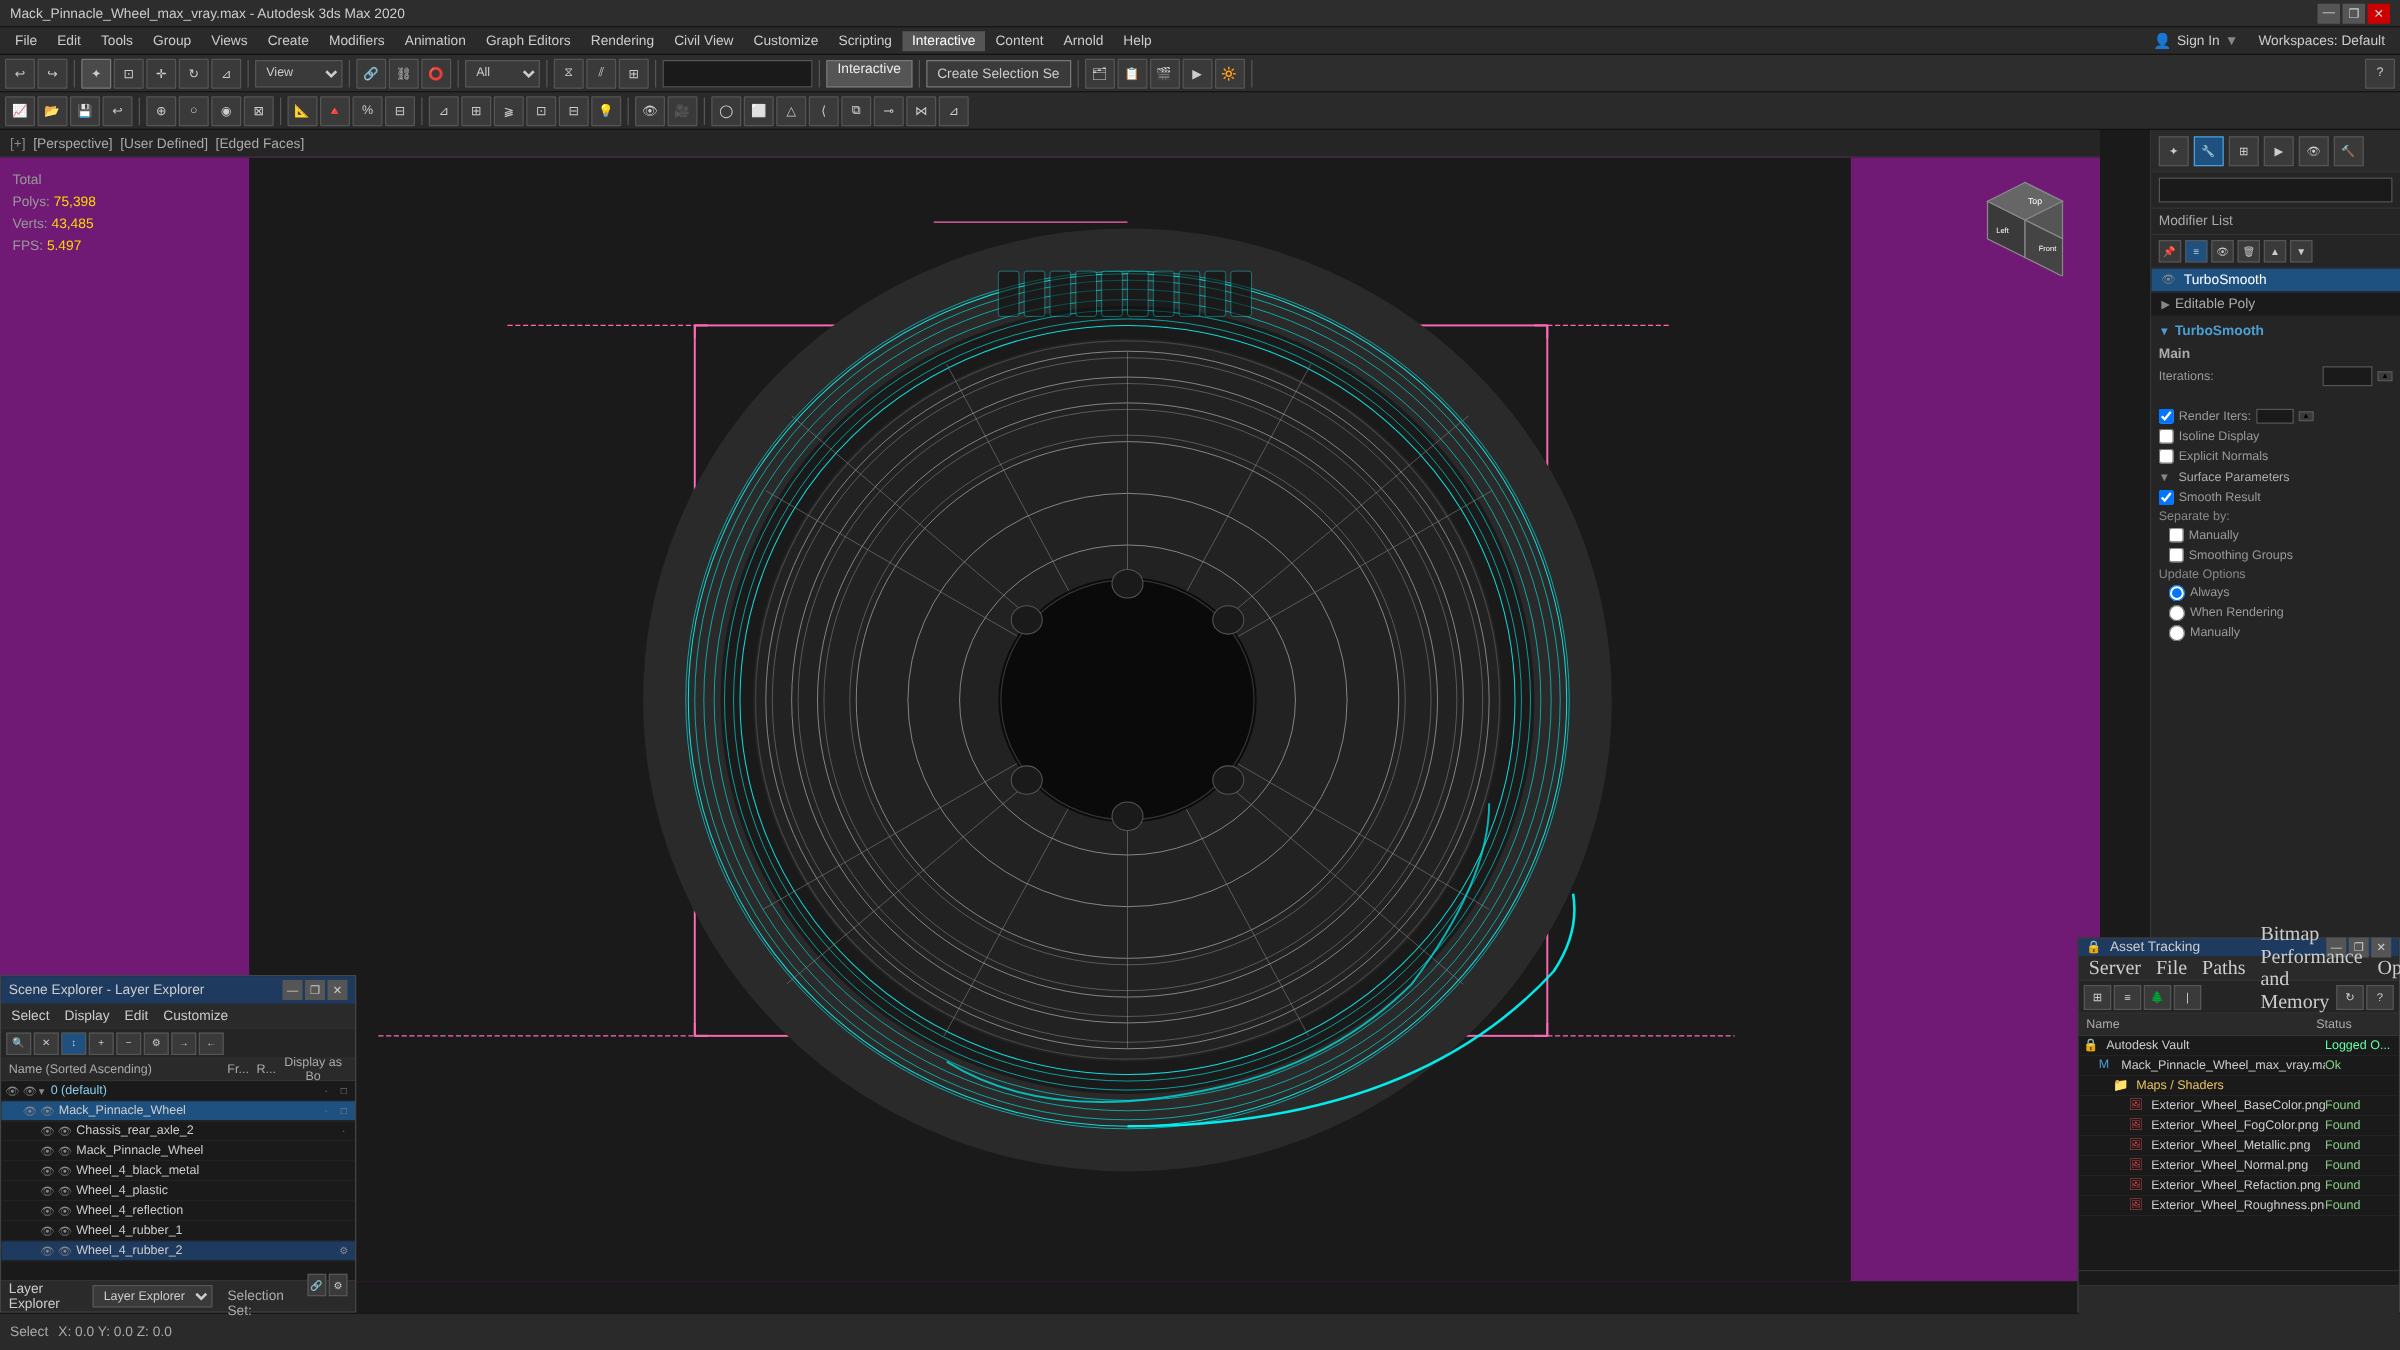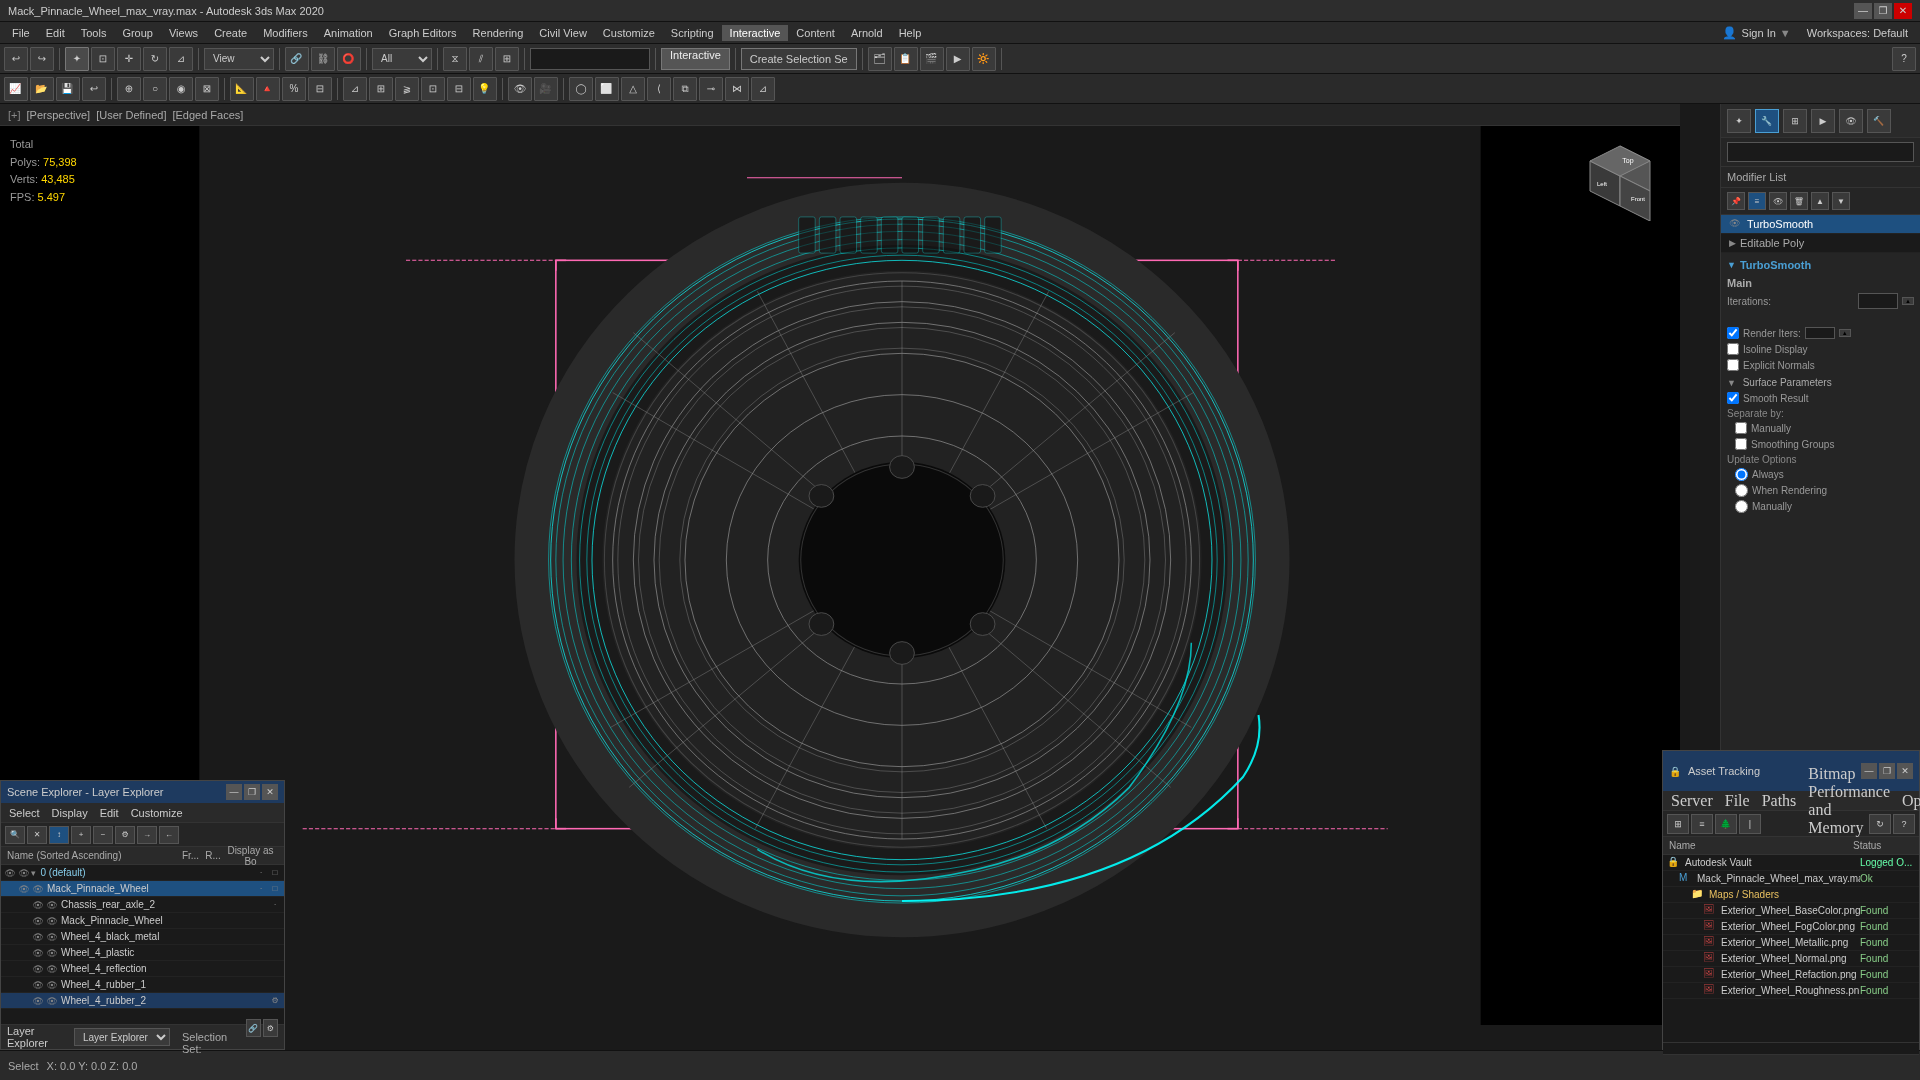--- a/index.html
+++ b/index.html
@@ -171,21 +171,21 @@
       color: #aaa;
       font-size: 11px;
     }
     .vp-label.bracket { color: #888; }
 
     
     #viewport-canvas {
       width: 100%;
       height: calc(100% - 22px);
       position: relative;
-      background: #000000;
+      background: #701a75;
       overflow: hidden;
       padding-left: 36px;
     }
 
     
     #stats-overlay {
       position: absolute;
       top: 10px;
       left: 10px;
       color: #aaa;
@@ -557,21 +557,21 @@
       position: absolute;
       bottom: 30px;
       right: 0;
       width: 258px;
       height: 300px;
       background: #252525;
       border: 1px solid #444;
       z-index: 50;
     }
     #at-title-bar {
-      height: 40px;
+      height: 14px;
       background: #1e3a5f;
       display: flex;
       align-items: center;
       justify-content: space-between;
       padding: 0 6px;
     }
     #at-title-bar .at-title-icon { color: #4a9fd4; margin-right: 4px; font-size: 10px; }
     #at-title-bar .at-title { color: #ccc; font-size: 11px; }
     #at-title-bar .at-btns { display: flex; gap: 2px; }
     #at-title-bar .at-btn {

